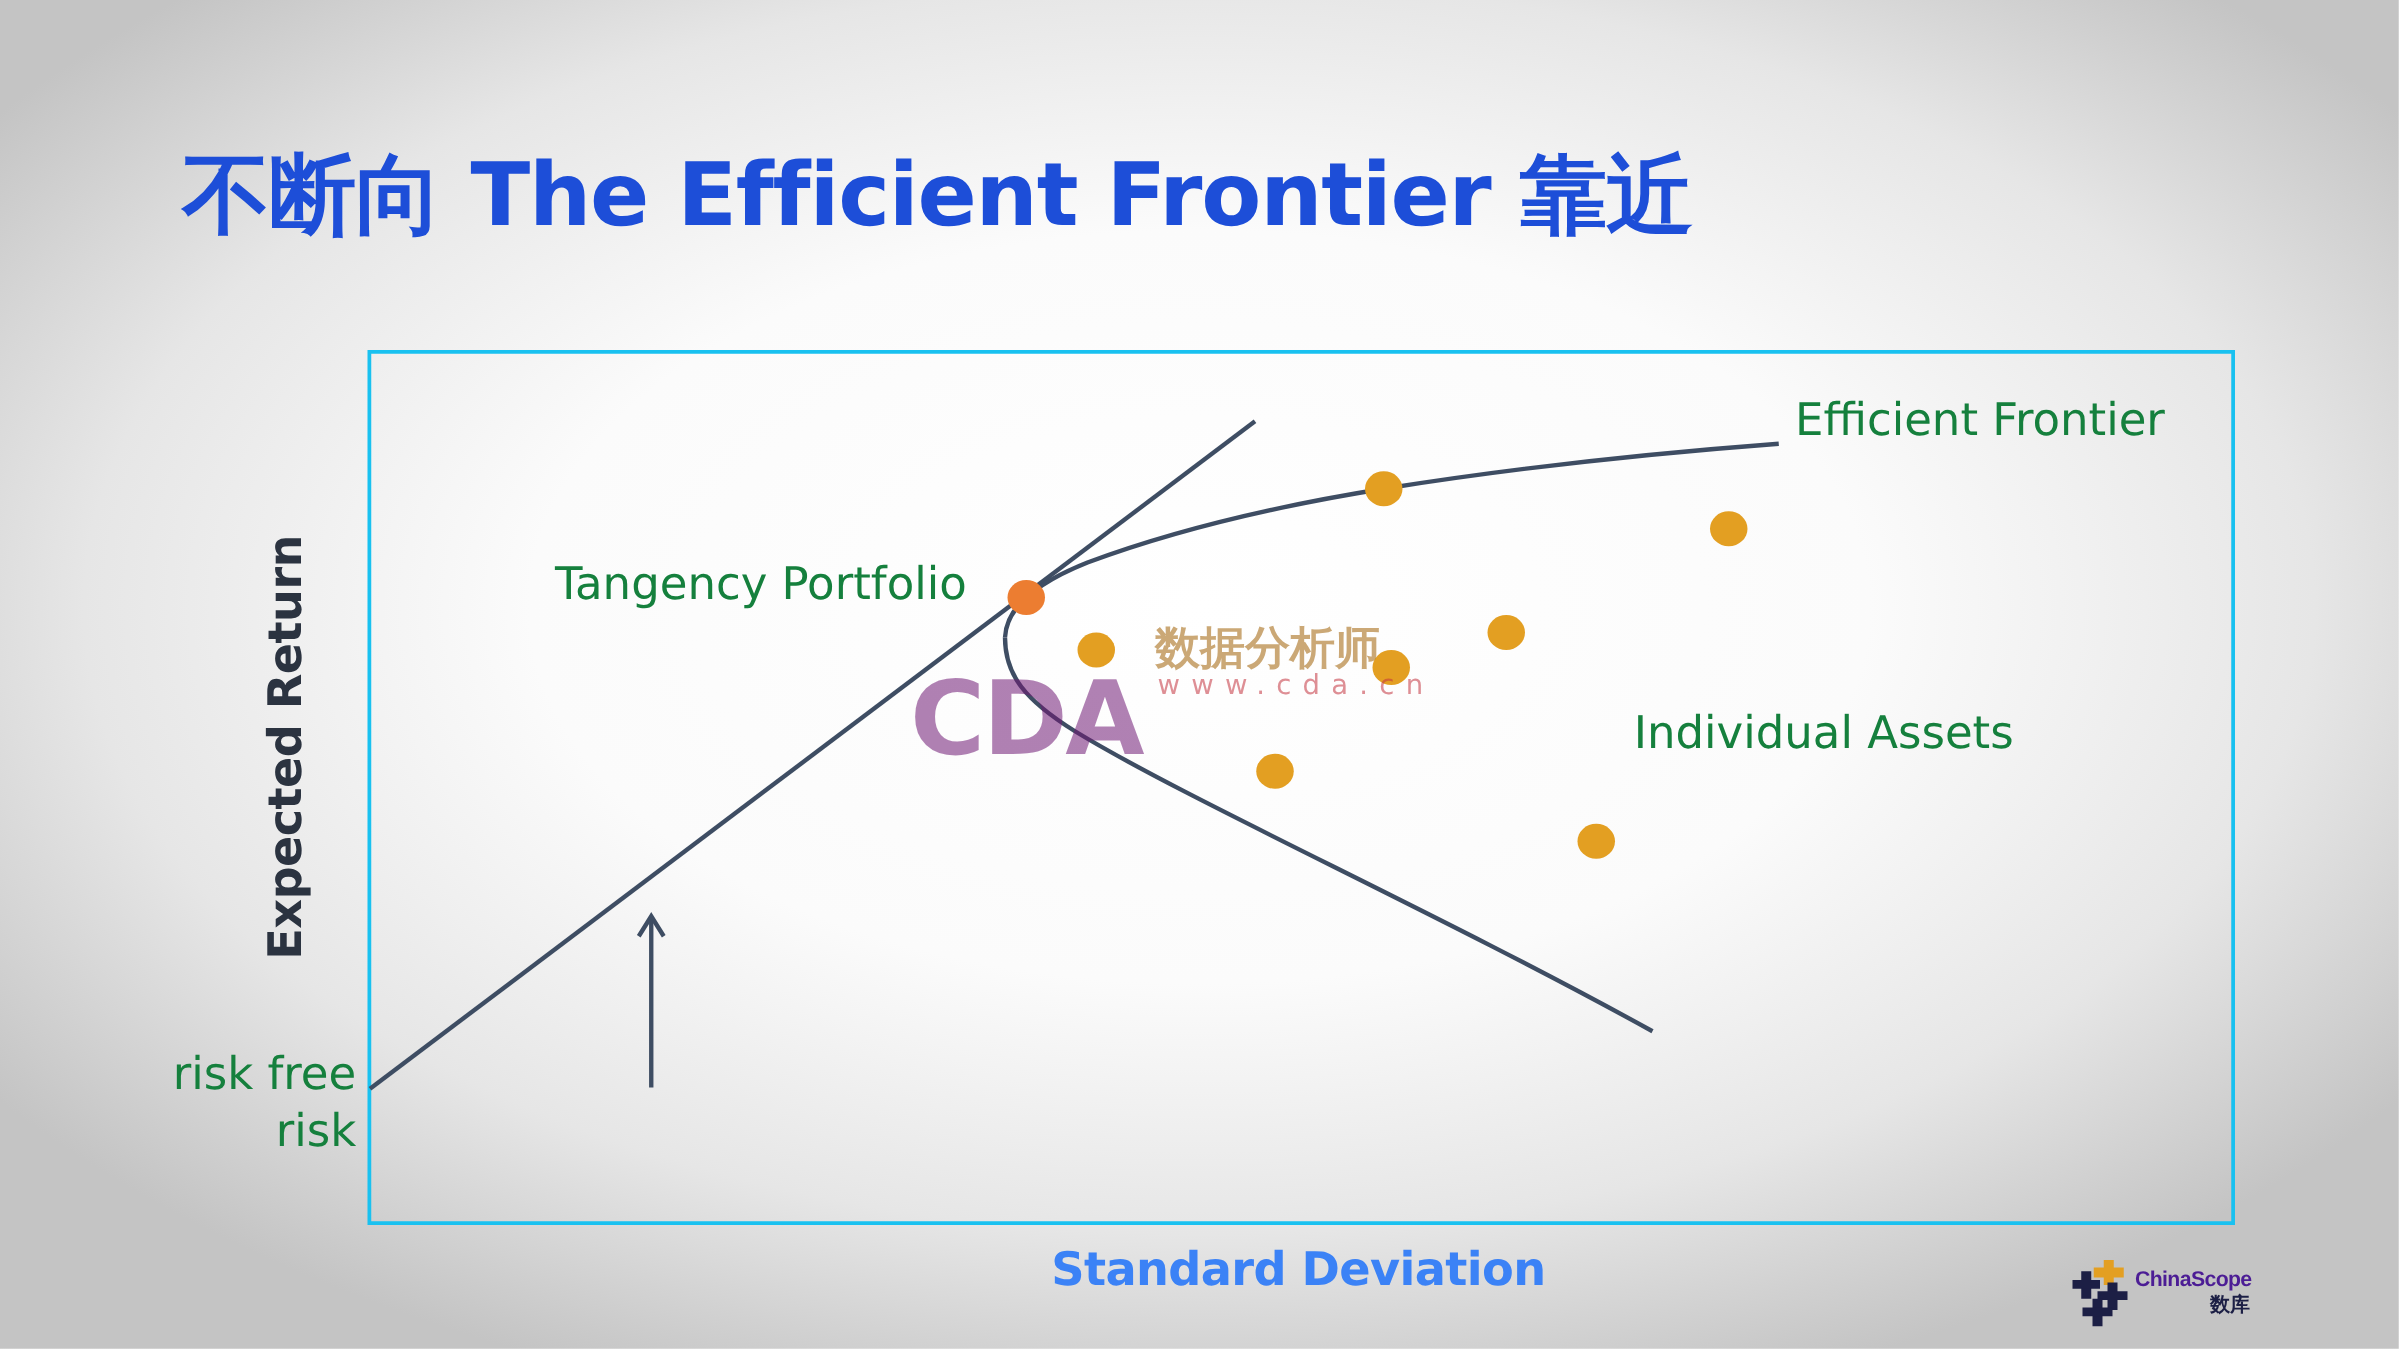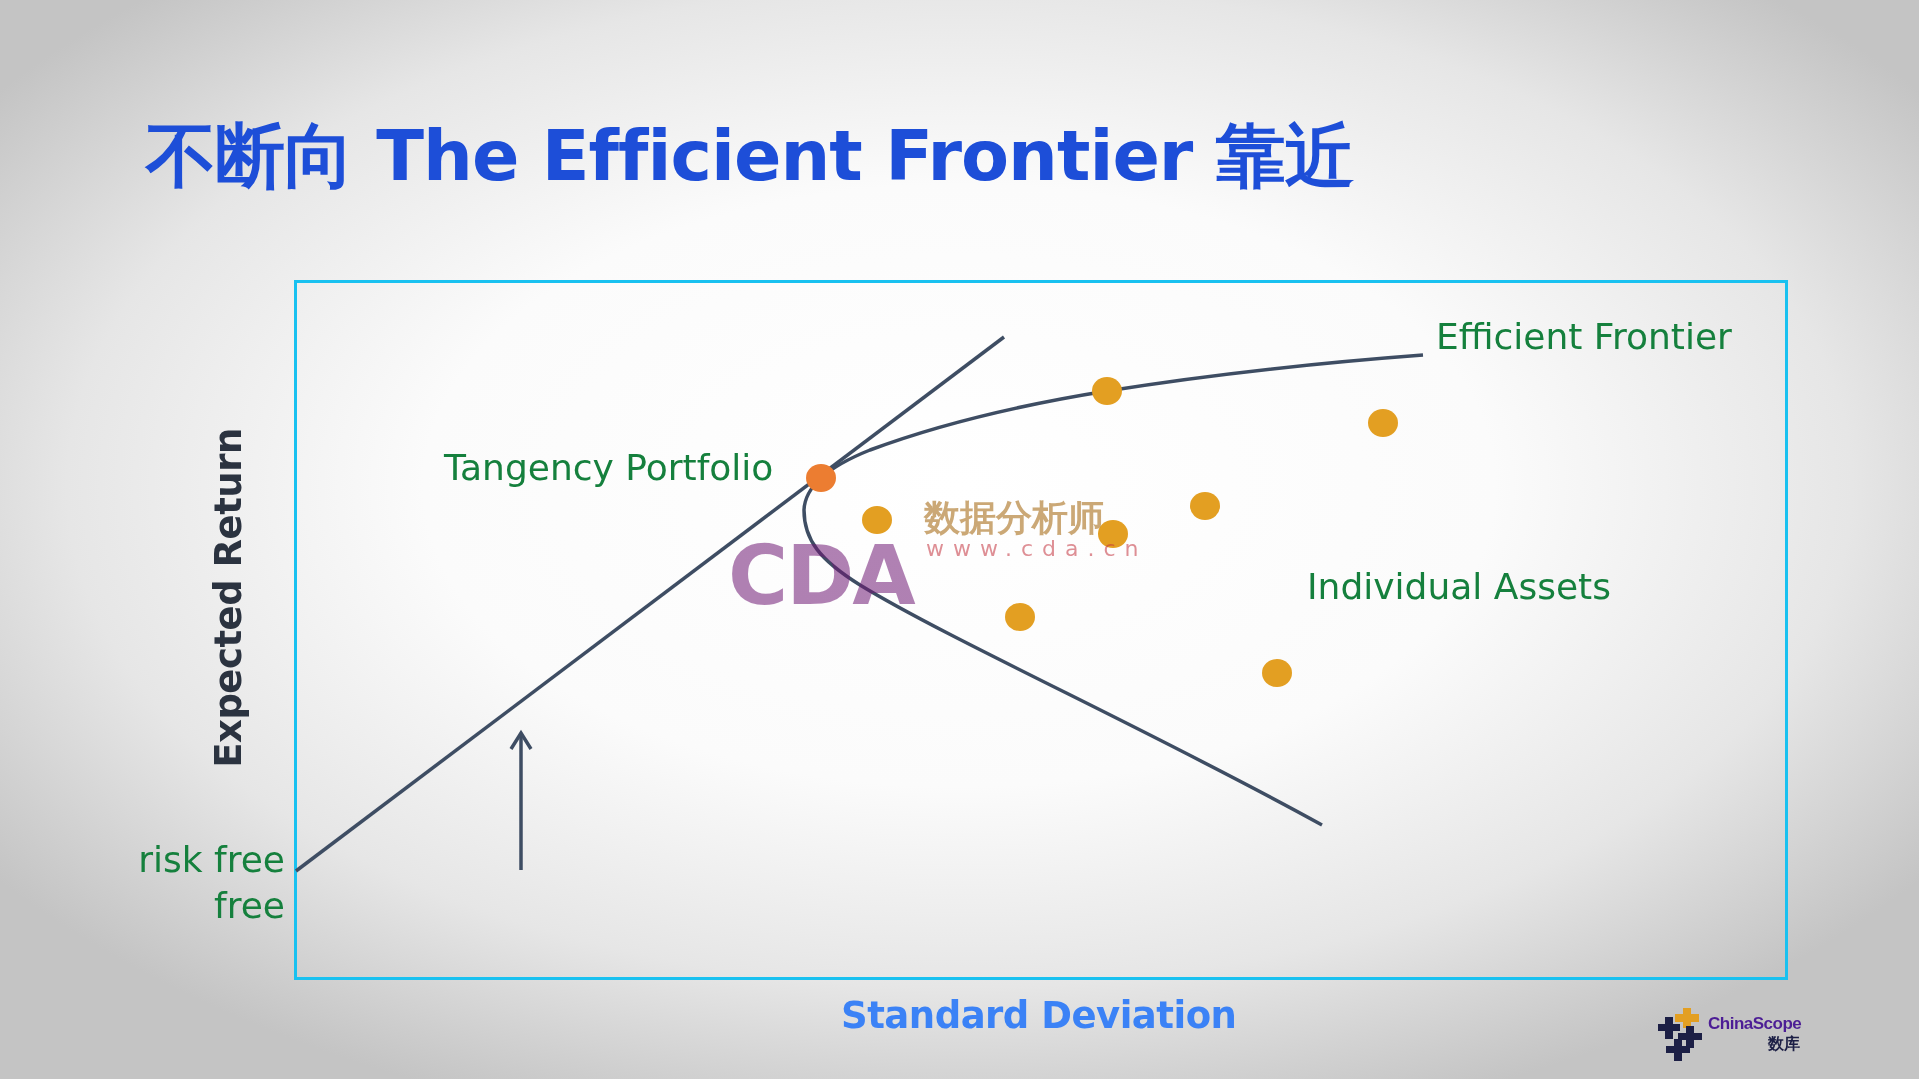--- a/index.html
+++ b/index.html
@@ -77,21 +77,21 @@
   <div class="wm-cn">数据分析师</div>
   <div class="wm-url">www.cda.cn</div>
 </div>
 
 <div class="lbl lbl-lg" style="left:1436px; top:316px;">Efficient Frontier</div>
 <div class="lbl lbl-lg" style="left:444px; top:447px;">Tangency Portfolio</div>
 <div class="lbl lbl-lg" style="left:1307px; top:566px;">Individual Assets</div>
 
 <div class="lbl lbl-lg rf" style="left:120px; top:837px; width:165px;">
   <div>risk free</div>
-  <div>free</div>
+  <div>risk</div>
 </div>
 
 <div class="lbl lbl-lg cal" style="left:381px; top:871px; width:280px;">
 </div>
 
 <div class="axis-x">Standard Deviation</div>
 <div class="axis-y">Expected Return</div>
 
 <div class="logo">
   <svg width="60" height="60" style="position:absolute;left:0;top:0;">

